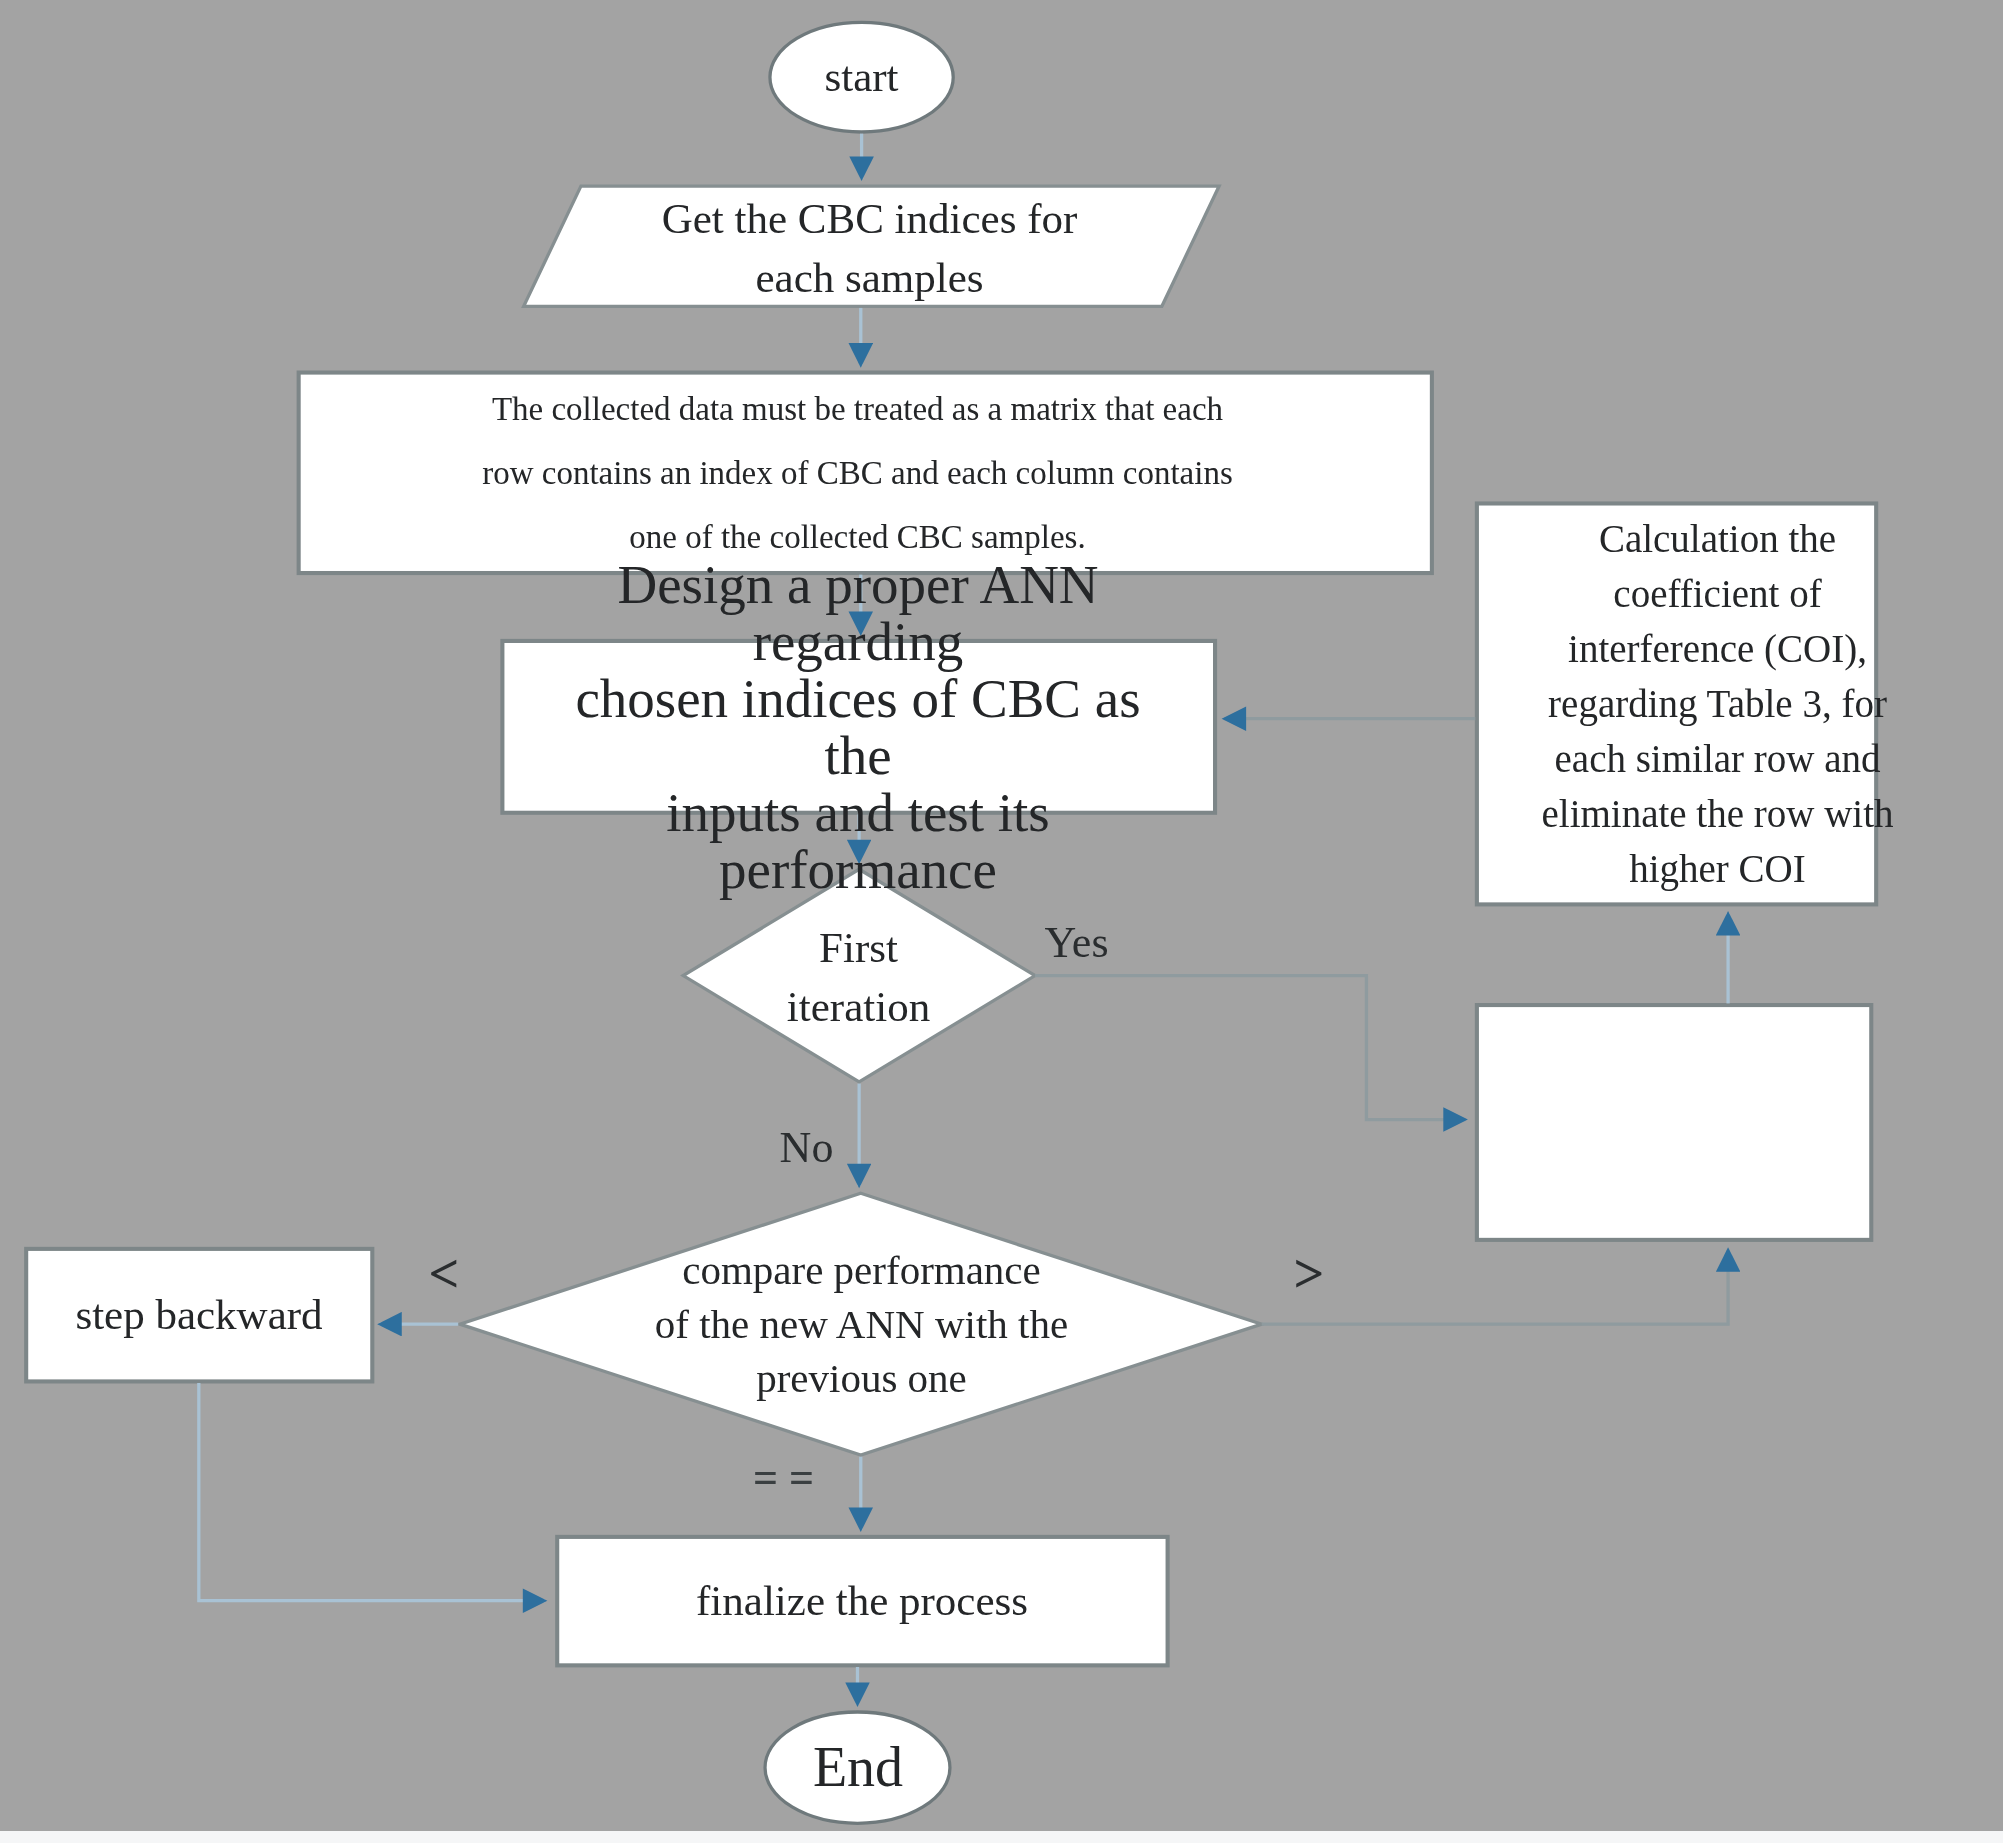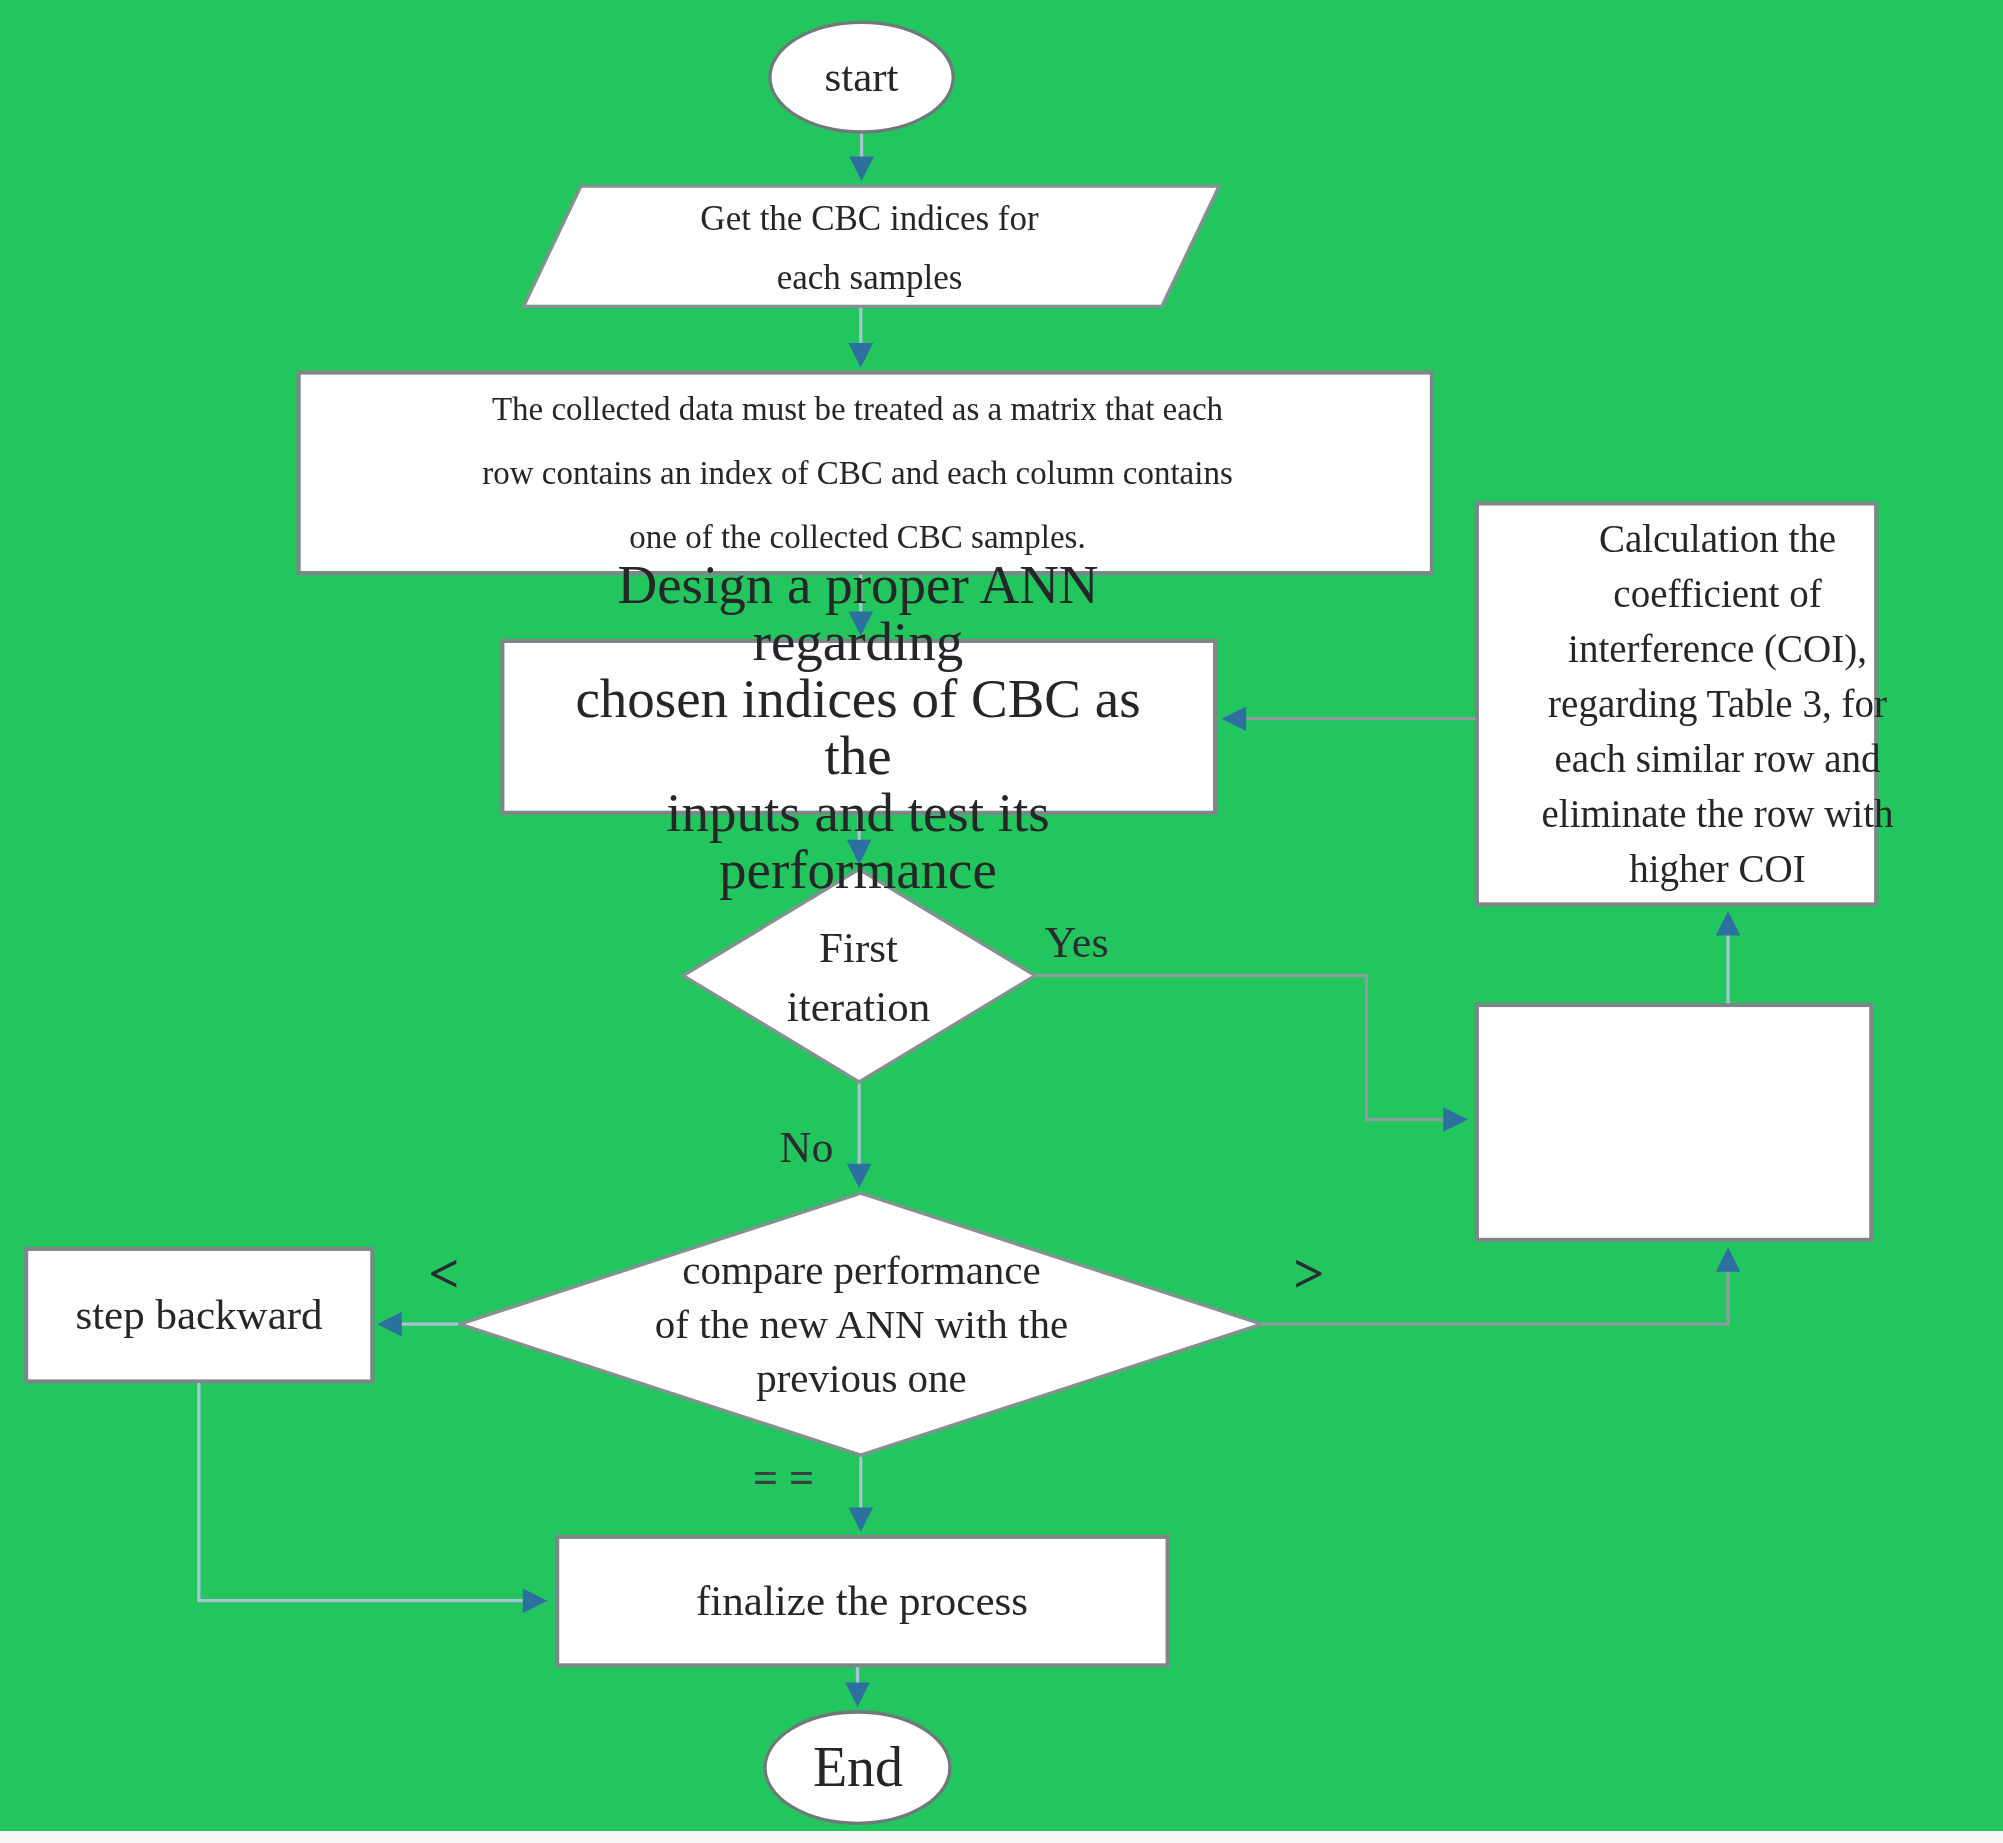--- a/index.html
+++ b/index.html
@@ -1,19 +1,19 @@
 <!DOCTYPE html>
 <html style="font-size:13px"><head>
 <meta charset="utf-8">
 <style>
   html,body{margin:0;padding:0;background:#ffffff;}
   .canvas{
     position:relative;
     width:2003px;height:1844px;
-    background:#22c55e;
+    background:#a3a3a3;
     font-family:"Liberation Serif","DejaVu Serif",serif;
     color:#242628;
     overflow:hidden;
   }
   .layer{position:absolute;left:0;top:0;width:2003px;height:1844px;}
   .node{
     position:absolute;
     display:flex;align-items:center;justify-content:center;
     text-align:center;
     white-space:pre-line;
@@ -21,21 +21,21 @@
     line-height:1.42;
   }
   .lbl{
     position:absolute;
     display:flex;align-items:center;justify-content:center;
     text-align:right;
     color:#2a2d2f;
   }
   
   #t-start   {left:739px;  top:36px;   width:245px; height:82px; font-size:43px;}
-  #t-input   {left:624px;  top:190px;  width:491px; height:115px; font-size:35px; line-height:59px;}
+  #t-input   {left:624px;  top:190px;  width:491px; height:115px; font-size:43px; line-height:59px;}
   #t-matrix  {left:340px;  top:378px;  width:1035px;height:190px; font-size:33px; line-height:64px;}
   #t-ann     {left:543px;  top:645px;  width:630px; height:164px; font-size:55px; line-height:57px;}
   #t-d1      {left:736px;  top:915px; width:245px; height:123px; font-size:43px; line-height:59px;}
   #t-d2      {left:624px;  top:1242px; width:475px; height:164px; font-size:41px; line-height:54px;}
   #t-step    {left:34px;   top:1253px; width:330px; height:124px; font-size:43px;}
   #t-final   {left:565px;  top:1541px; width:594px; height:120px; font-size:43px;}
   #t-end     {left:776px;  top:1727px; width:164px; height:82px; font-size:56px;}
   #t-calc    {left:1526px; top:511px;  width:383px; height:385px; font-size:39px; line-height:55px;font-family:Liberation Serif, serif;}
   #t-find    {left:1485px; top:1013px; width:378px; height:221px; font-size:41px; line-height:56px;}
   

